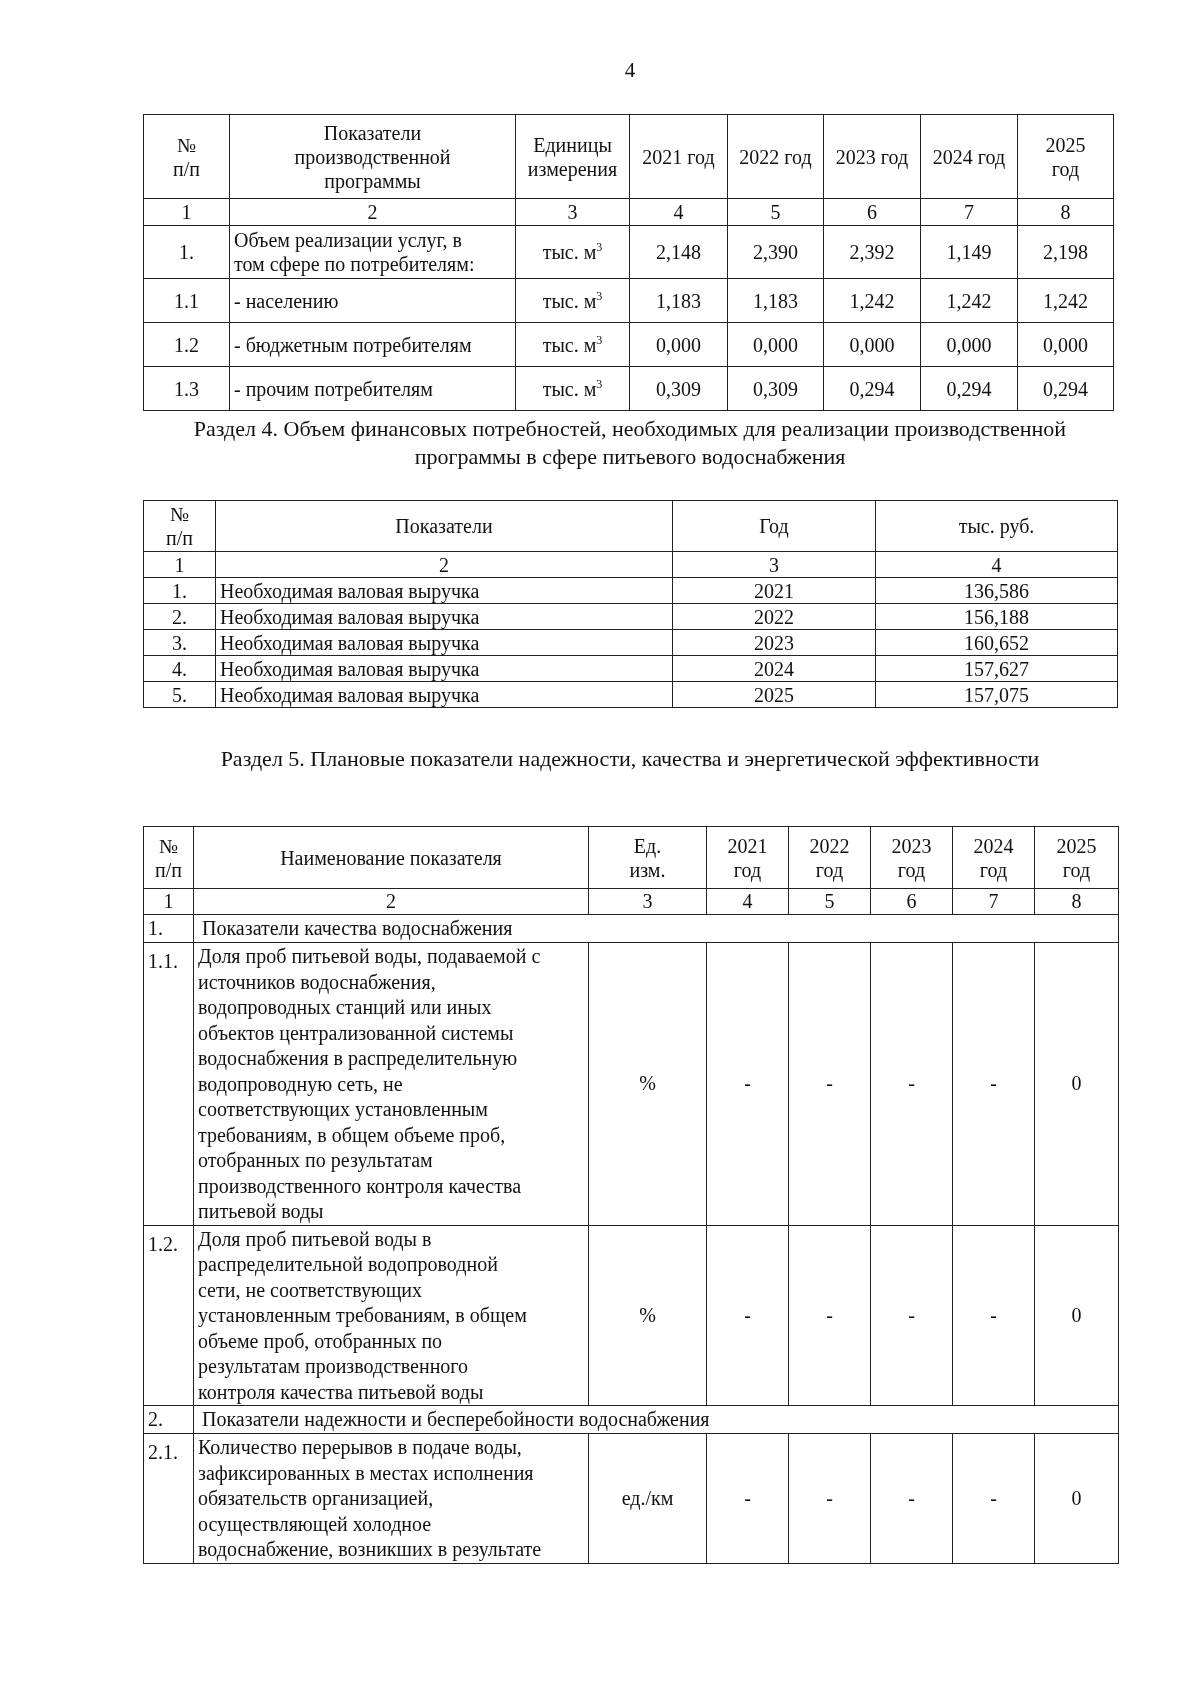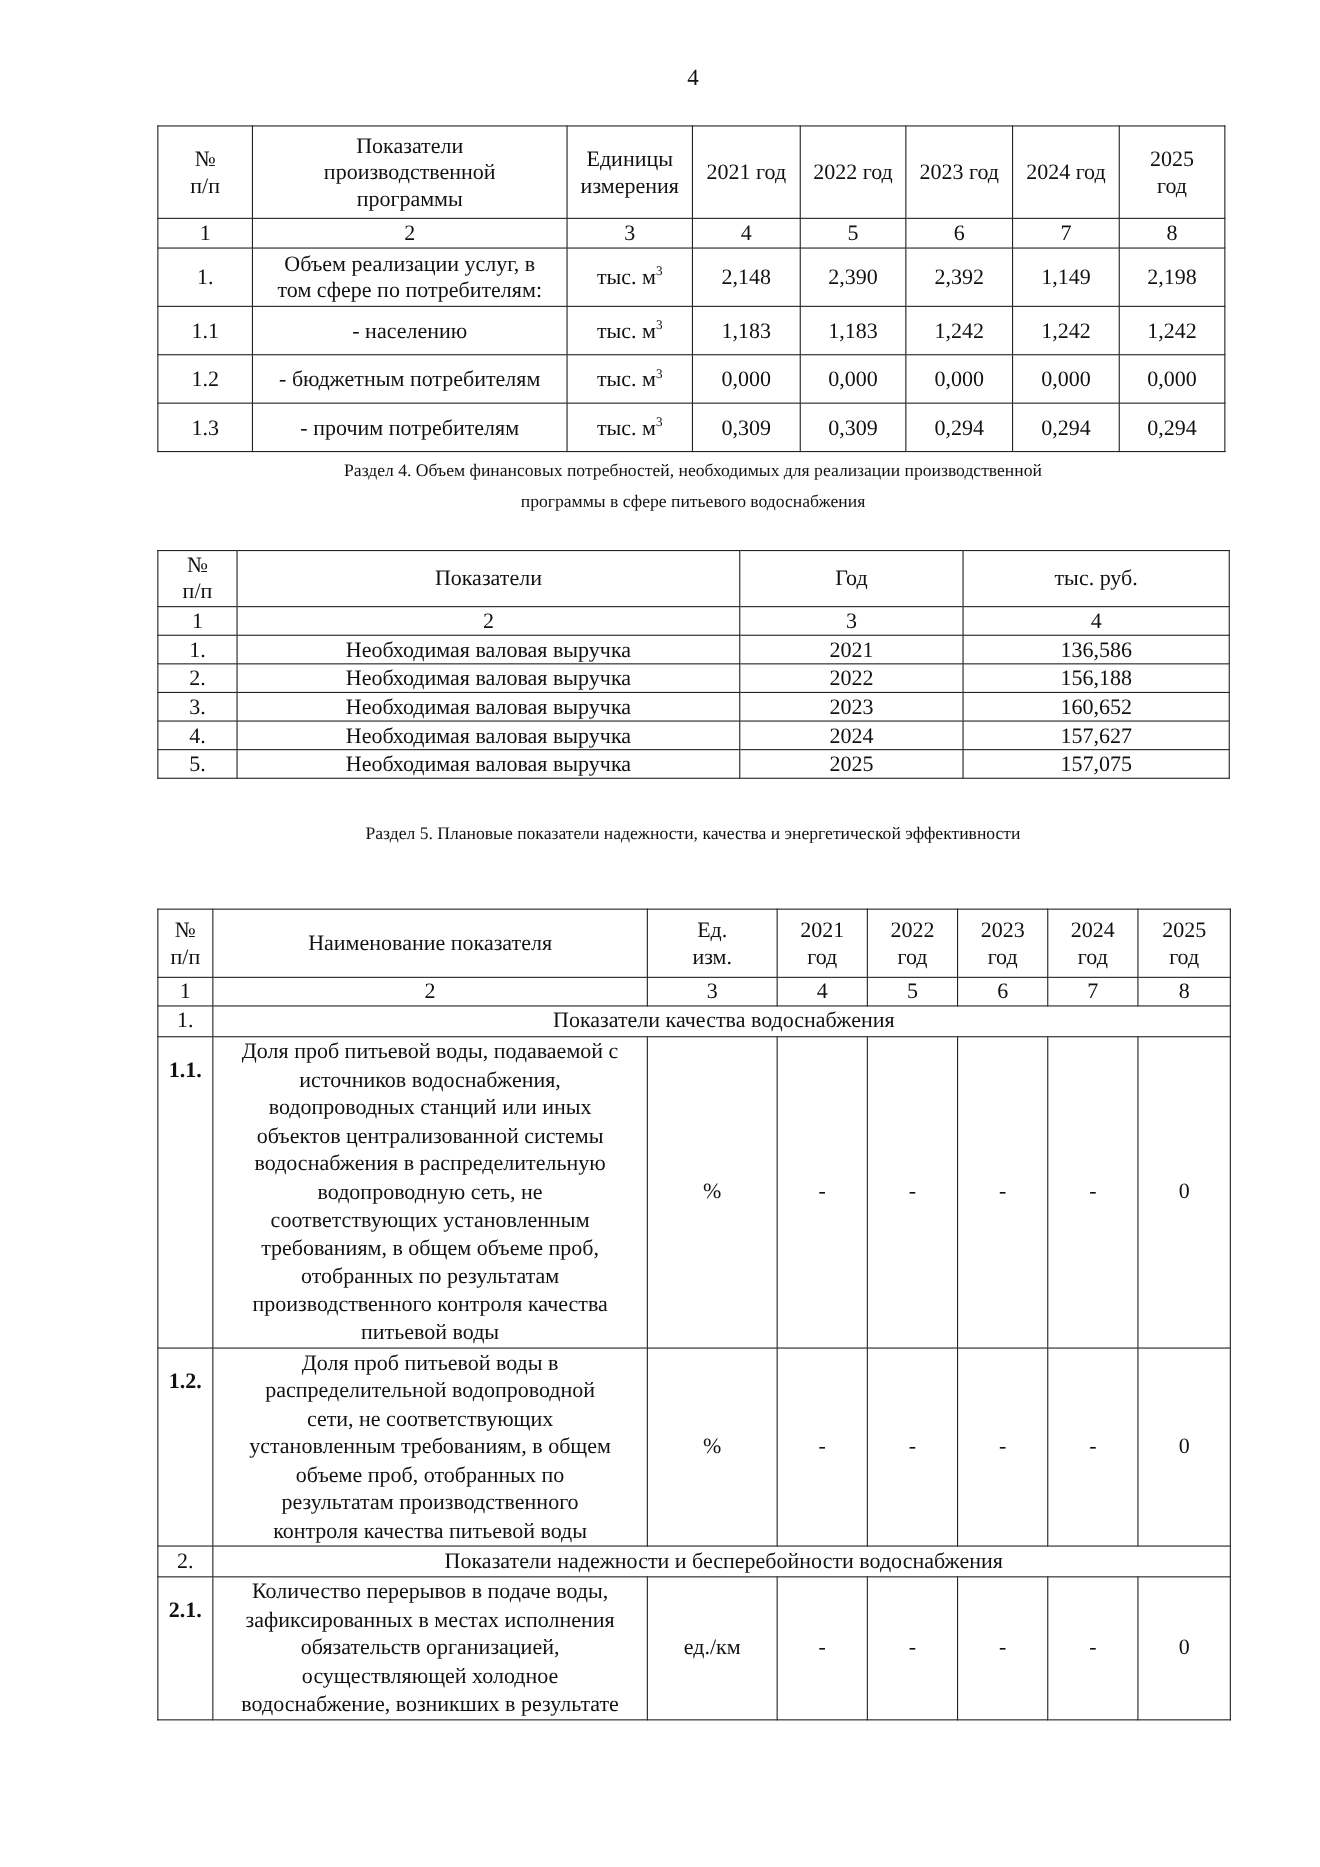--- a/index.html
+++ b/index.html
@@ -5,47 +5,47 @@
   html, body { margin: 0; padding: 0; background: #ffffff; }
   body {
     width: 1200px; height: 1697px; position: relative; overflow: hidden;
     font-family: "Liberation Serif", "DejaVu Serif", serif;
     color: #111111; font-size: 20px;
   }
   .page-number { position: absolute; top: 58px; left: 0; width: 1260px; text-align: center; font-size: 21px; }
   table { border-collapse: collapse; position: absolute; table-layout: fixed; }
   td, th { border: 1.5px solid #222; font-weight: normal; padding: 0 4px; line-height: 24px; vertical-align: middle; }
   .c { text-align: center; }
-  .l { text-align: center; }
+  .l { text-align: left; }
   sup { font-size: 12px; line-height: 0; }
 
   
   #t1 { left: 143px; top: 114px; width: 970px; }
   #t1 .hdr { height: 84px; }
   #t1 .num { height: 27px; }
   #t1 .big { height: 53px; }
   #t1 .row { height: 44px; }
 
-  .section-title { position: absolute; left: 130px; width: 1000px; text-align: center; font-size: 16px; line-height: 28px; }
+  .section-title { position: absolute; left: 130px; width: 1000px; text-align: center; font-size: 22px; line-height: 28px; }
   #s4title { top: 415px; }
   #s5title { top: 745px; }
 
   
   #t2 { left: 143px; top: 500px; width: 974px; }
   #t2 .hdr { height: 51px; }
   #t2 .row { height: 26px; }
   #t2 td { line-height: 22px; }
 
   
   #t3 { left: 143px; top: 826px; width: 975px; }
   #t3 .hdr { height: 62px; }
   #t3 .num { height: 25px; }
   #t3 .sec { height: 28px; }
   #t3 td.desc { vertical-align: top; padding-top: 1px; line-height: 25.5px; }
-  #t3 td.idx { vertical-align: top; padding-top: 18px; font-weight: bold; }
+  #t3 td.idx { vertical-align: top; padding-top: 6px; }
   #t3 td { line-height: 25px; }
   .sec-label { padding-left: 8px; }
 </style>
 </head>
 <body>
 
 <div class="page-number">4</div>
 
 <table id="t1">
   <colgroup>

